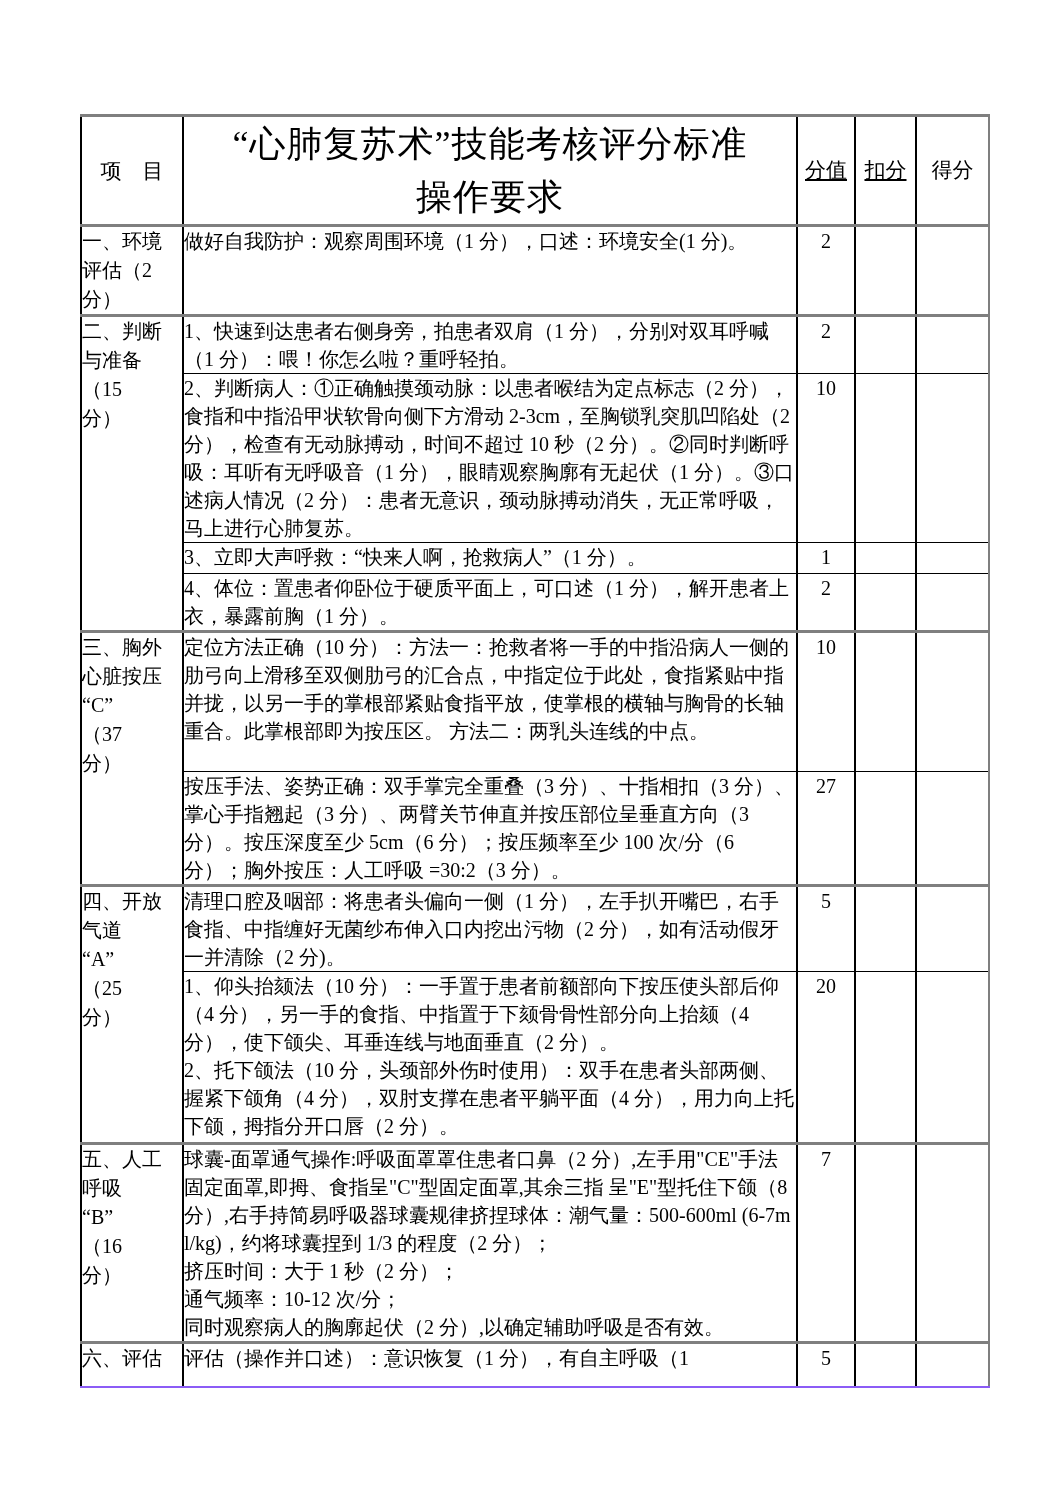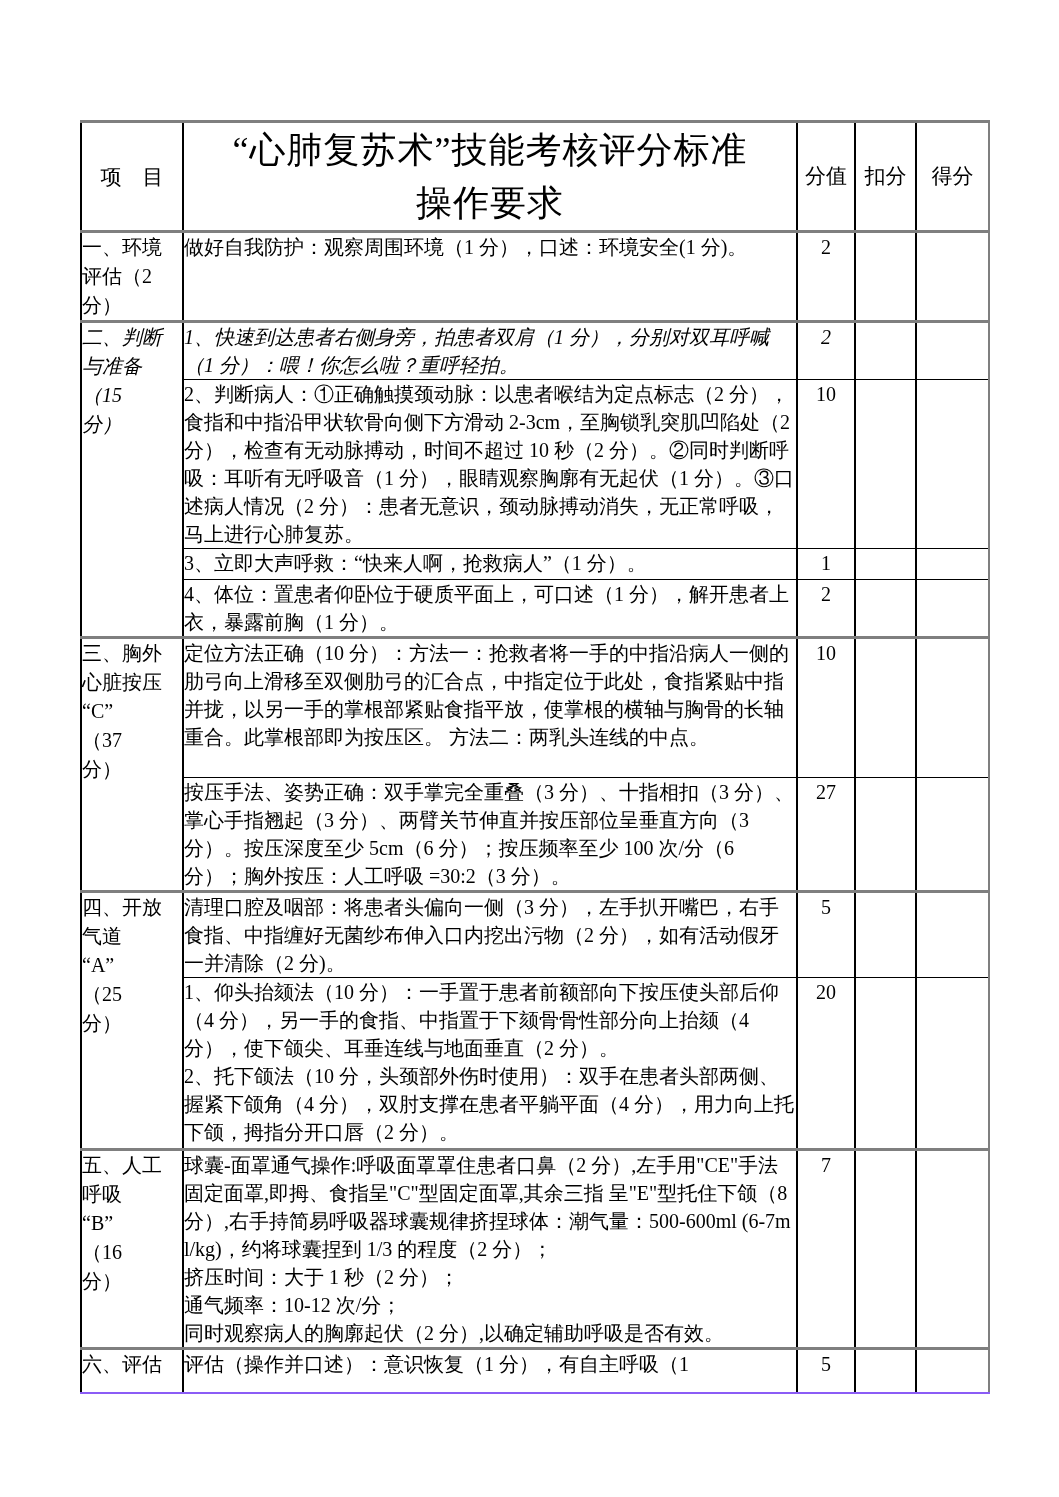--- a/index.html
+++ b/index.html
@@ -10,21 +10,21 @@
   body {
     width: 1059px;
     height: 1497px;
     position: relative;
     font-family: "Liberation Serif", "DejaVu Serif", serif;
     color: #000000;
   }
   .doc-table-wrap {
     position: absolute;
     left: 80px;
-    top: 120px;
+    top: 114px;
     width: 908px;
   }
   table.score-table {
     border-collapse: collapse;
     table-layout: fixed;
     width: 908px;
   }
   table.score-table td, table.score-table th {
     border-left: 2px solid #000000;
     border-top: 1.5px solid #000000;
@@ -63,20 +63,21 @@
     vertical-align: middle !important;
     font-size: 21px;
     font-weight: bold;
     line-height: 1.5;
   }
   .h-small .wrap2 {
     width: 2em;
     margin: 0 auto;
     text-align: center;
     word-break: break-all;
+    text-decoration: underline;
   }
   
   td.item-cell {
     font-size: 20px;
     font-weight: bold;
     line-height: 29px;
     padding: 3px 4px 2px 7px;
     white-space: pre-wrap;
     word-break: break-all;
   }
@@ -128,21 +129,21 @@
     <tr class="major" style="height:80px;">
       <td class="item-cell">一、环境
 评估（2
 分）</td>
       <td class="req-cell">做好自我防护：观察周围环境（1 分），口述：环境安全(1 分)。</td>
       <td class="num-cell">2</td>
       <td class="num-cell"></td>
       <td class="num-cell"></td>
     </tr>
 
-    <tr class="major" style="height:57px;font-style:italic;">
+    <tr class="major" style="height:57px;">
       <td class="item-cell" rowspan="4">二、判断
 与准备
 （15
 分）</td>
       <td class="req-cell">1、快速到达患者右侧身旁，拍患者双肩（1 分），分别对双耳呼喊（1 分）：喂！你怎么啦？重呼轻拍。</td>
       <td class="num-cell">2</td>
       <td class="num-cell"></td>
       <td class="num-cell"></td>
     </tr>
     <tr style="height:167px;">
@@ -181,21 +182,21 @@
       <td class="num-cell"></td>
       <td class="num-cell"></td>
     </tr>
 
     <tr class="major" style="height:86px;margin-top:28px;">
       <td class="item-cell" rowspan="2">四、开放
 气道
 “A”
 （25
 分）</td>
-      <td class="req-cell">清理口腔及咽部：将患者头偏向一侧（3 分），左手扒开嘴巴，右手食指、中指缠好无菌纱布伸入口内挖出污物（2 分），如有活动假牙一并清除（2 分)。</td>
+      <td class="req-cell">清理口腔及咽部：将患者头偏向一侧（1 分），左手扒开嘴巴，右手食指、中指缠好无菌纱布伸入口内挖出污物（2 分），如有活动假牙一并清除（2 分)。</td>
       <td class="num-cell">5</td>
       <td class="num-cell"></td>
       <td class="num-cell"></td>
     </tr>
     <tr style="height:172px;padding-left:35px;">
       <td class="req-cell">1、仰头抬颏法（10 分）：一手置于患者前额部向下按压使头部后仰（4 分），另一手的食指、中指置于下颏骨骨性部分向上抬颏（4 分），使下颌尖、耳垂连线与地面垂直（2 分）。
 2、托下颌法（10 分，头颈部外伤时使用）：双手在患者头部两侧、握紧下颌角（4 分），双肘支撑在患者平躺平面（4 分），用力向上托下颌，拇指分开口唇（2 分）。</td>
       <td class="num-cell">20</td>
       <td class="num-cell"></td>
       <td class="num-cell"></td>

